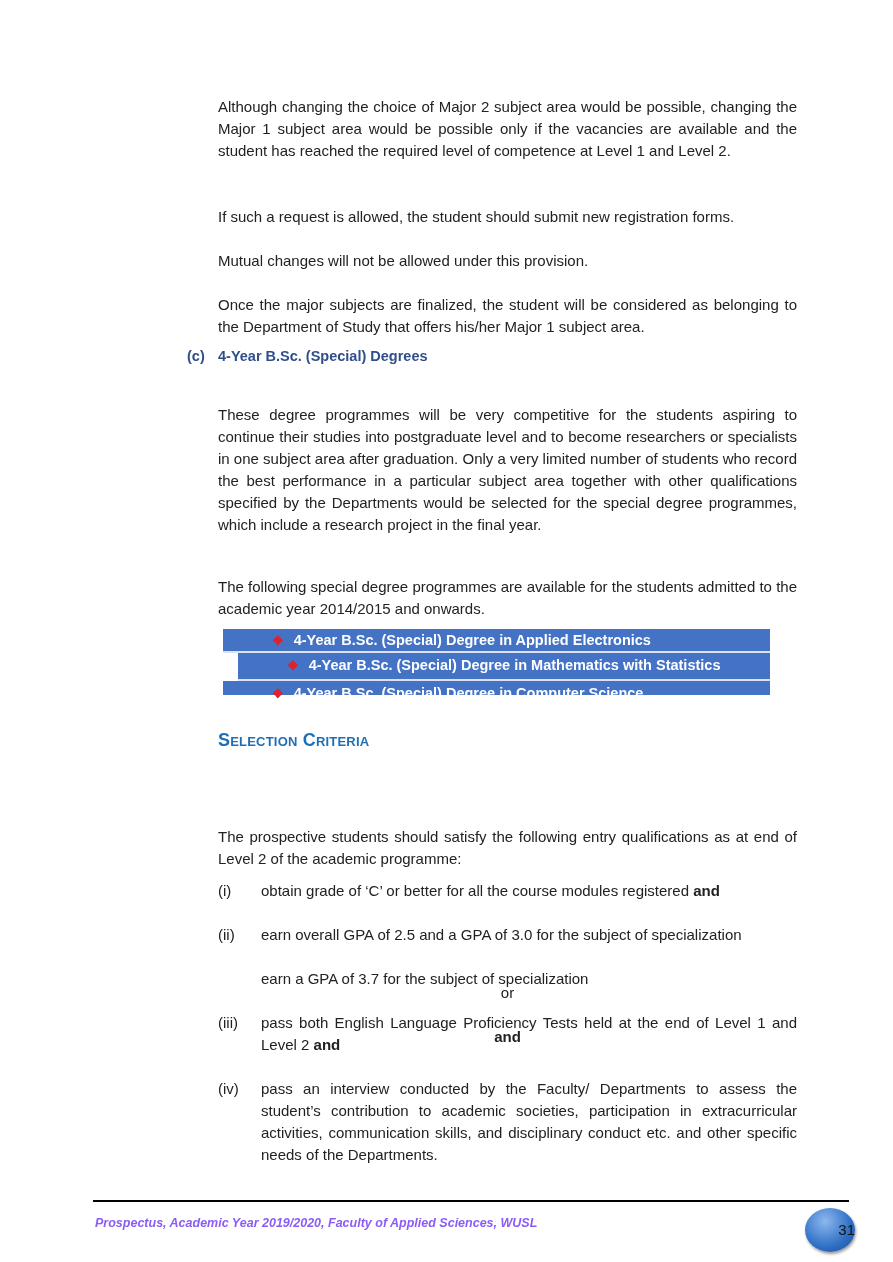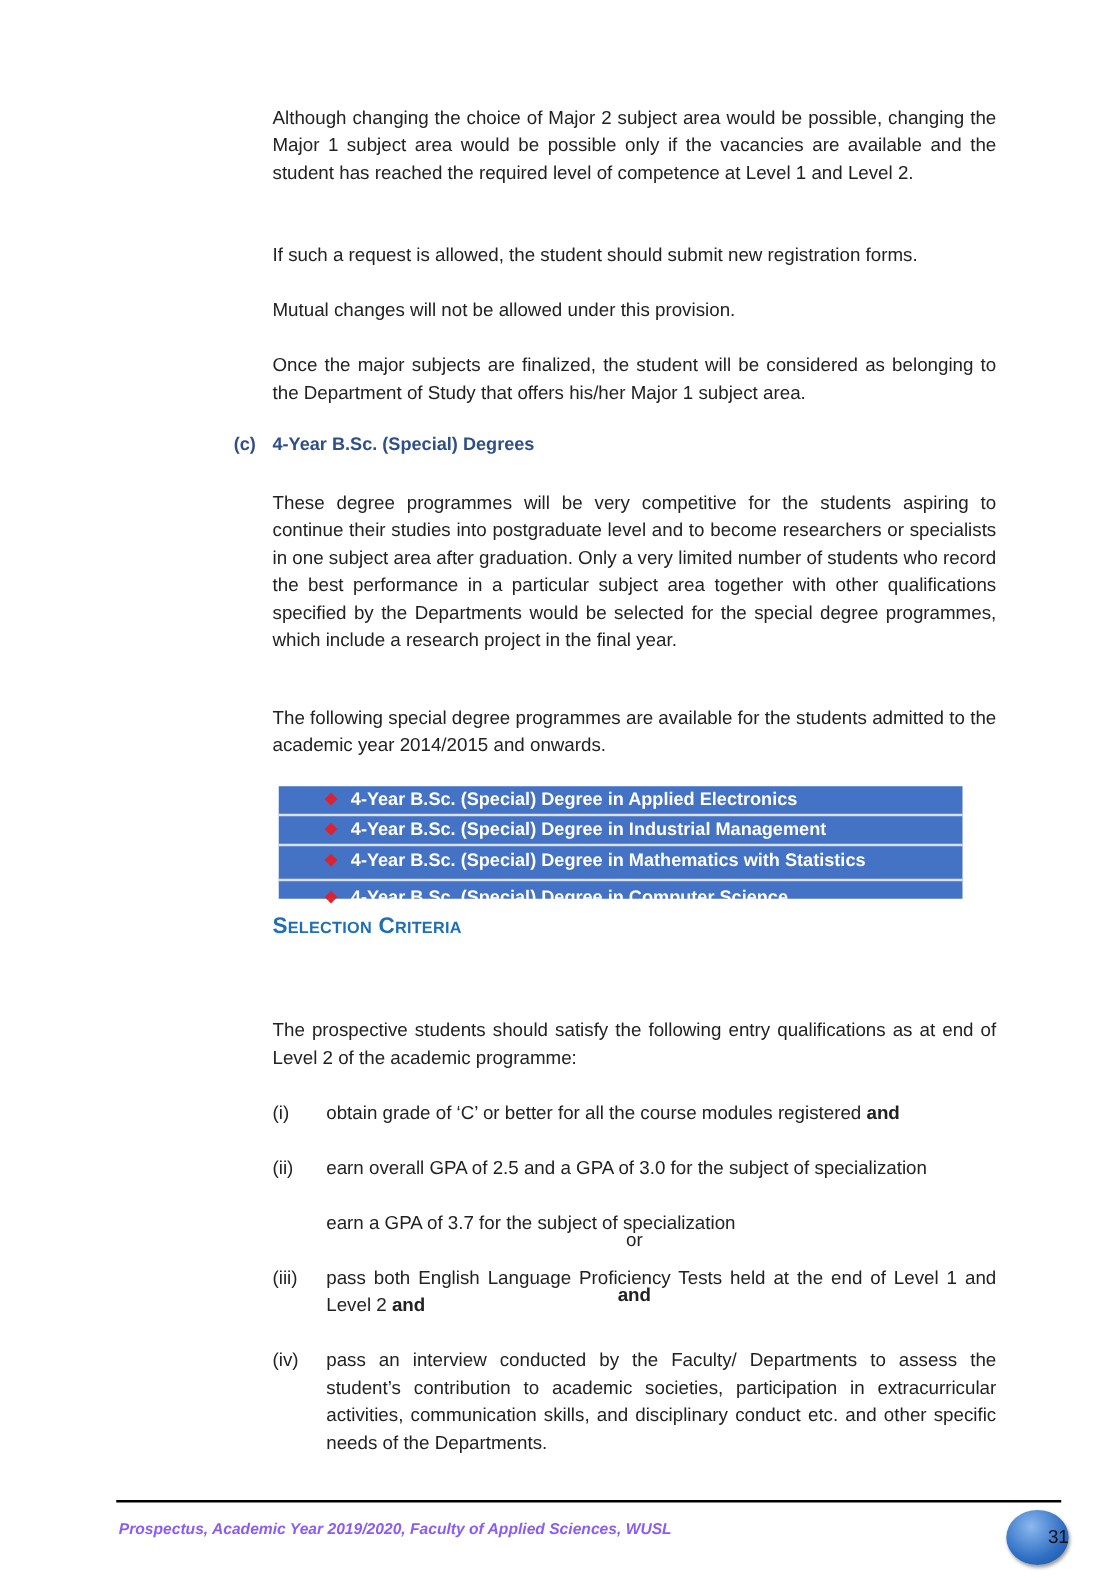--- a/index.html
+++ b/index.html
@@ -1,24 +1,24 @@
 <!DOCTYPE html>
 <html><head>
 <meta charset="utf-8">
 <style>
   html, body { margin:0; padding:0; background:#fff; }
   body { width:893px; height:1262px; position:relative; overflow:hidden;
          font-family:"Liberation Sans", sans-serif; color:#222; font-size:15px; }
   .para { position:absolute; left:218px; width:579px; line-height:22px;
-          text-align:justify; font-size:15px; color:#222; }
+          text-align:justify; font-size:15px; color:#222;margin-top:12px; }
   .heading-c { position:absolute; left:187px; top:348px; font-weight:bold; color:#2f4f8a; font-size:14.5px; }
   .heading-c .num { display:inline-block; width:31px; }
   .table { position:absolute; left:223px; top:629px; width:547px; }
   .row { background:#4472c4; color:#fff; font-weight:bold; font-size:14.5px; height:22px;
-         line-height:22px; padding-left:36px; border-bottom:2px solid #dbe3f3; position:relative; }
+         line-height:22px; padding-left:49px; border-bottom:2px solid #dbe3f3; position:relative; }
   .row .diamond { color:#e0202a; margin-right:10px; font-size:13px; }
   .sel-title { position:absolute; left:218px; top:730px; color:#1f6fb7; font-weight:bold;
                font-size:18px; font-variant:small-caps; letter-spacing:0.2px; }
   .crit { position:absolute; left:218px; width:579px; line-height:22px; font-size:15px; }
   .crit .lbl { position:absolute; left:0; }
   .crit .txt { margin-left:43px; text-align:justify; }
   .center { position:absolute; left:218px; width:579px; text-align:center; line-height:22px;margin-top:36px; }
   .footer-line { position:absolute; left:93px; top:1200px; width:756px; height:2px; background:#000; }
   .footer-text { position:absolute; left:95px; top:1216px; color:#8b5cf6; font-style:italic;
                  font-weight:bold; font-size:12.5px; }
@@ -37,22 +37,21 @@
 
 <div class="heading-c">
   <span class="num">(c)</span><span>4-Year B.Sc. (Special) Degrees</span>
 </div>
 
 <div class="para" style="top:392px;">These degree programmes will be very competitive for the students aspiring to continue their studies into postgraduate level and to become researchers or specialists in one subject area after graduation.  Only a very limited number of students who record the best performance in a particular subject area together with other qualifications specified by the Departments would be selected for the special degree programmes, which include a research project in the final year.</div>
 <div class="para" style="top:564px;">The following special degree programmes are available for the students admitted to the academic year 2014/2015 and onwards.</div>
 
 <div class="table">
   <div class="row"><span class="diamond">❖</span><span>4-Year B.Sc. (Special) Degree in Applied Electronics</span></div>
-  <div class="row"><span class="diamond">❖</span><span>4-Year B.Sc. (Special) Degree in Industrial Management</span></div>
-  <div class="row" style="height:26px;line-height:24px;"><span class="diamond">❖</span><span>4-Year B.Sc. (Special) Degree in Mathematics with Statistics</span></div>
+  <div class="row" style="height:26px;line-height:24px;margin-left:15px;"><span class="diamond">❖</span><span>4-Year B.Sc. (Special) Degree in Mathematics with Statistics</span></div>
   <div class="row" style="height:14px;line-height:25px;border-bottom:none;text-decoration:underline;"><span class="diamond">❖</span><span>4-Year B.Sc. (Special) Degree in Computer Science</span></div>
 </div>
 
 <div class="sel-title">Selection Criteria</div>
 
 <div class="para" style="top:814px;">The prospective students should satisfy the following entry qualifications as at end of Level 2 of the academic programme:</div>
 
 <div class="crit" style="top:880px;">
   <span class="lbl">(i)</span>
   <div class="txt"><span>obtain grade of ‘C’ or better for all the course modules registered</span> <b>and</b></div>

